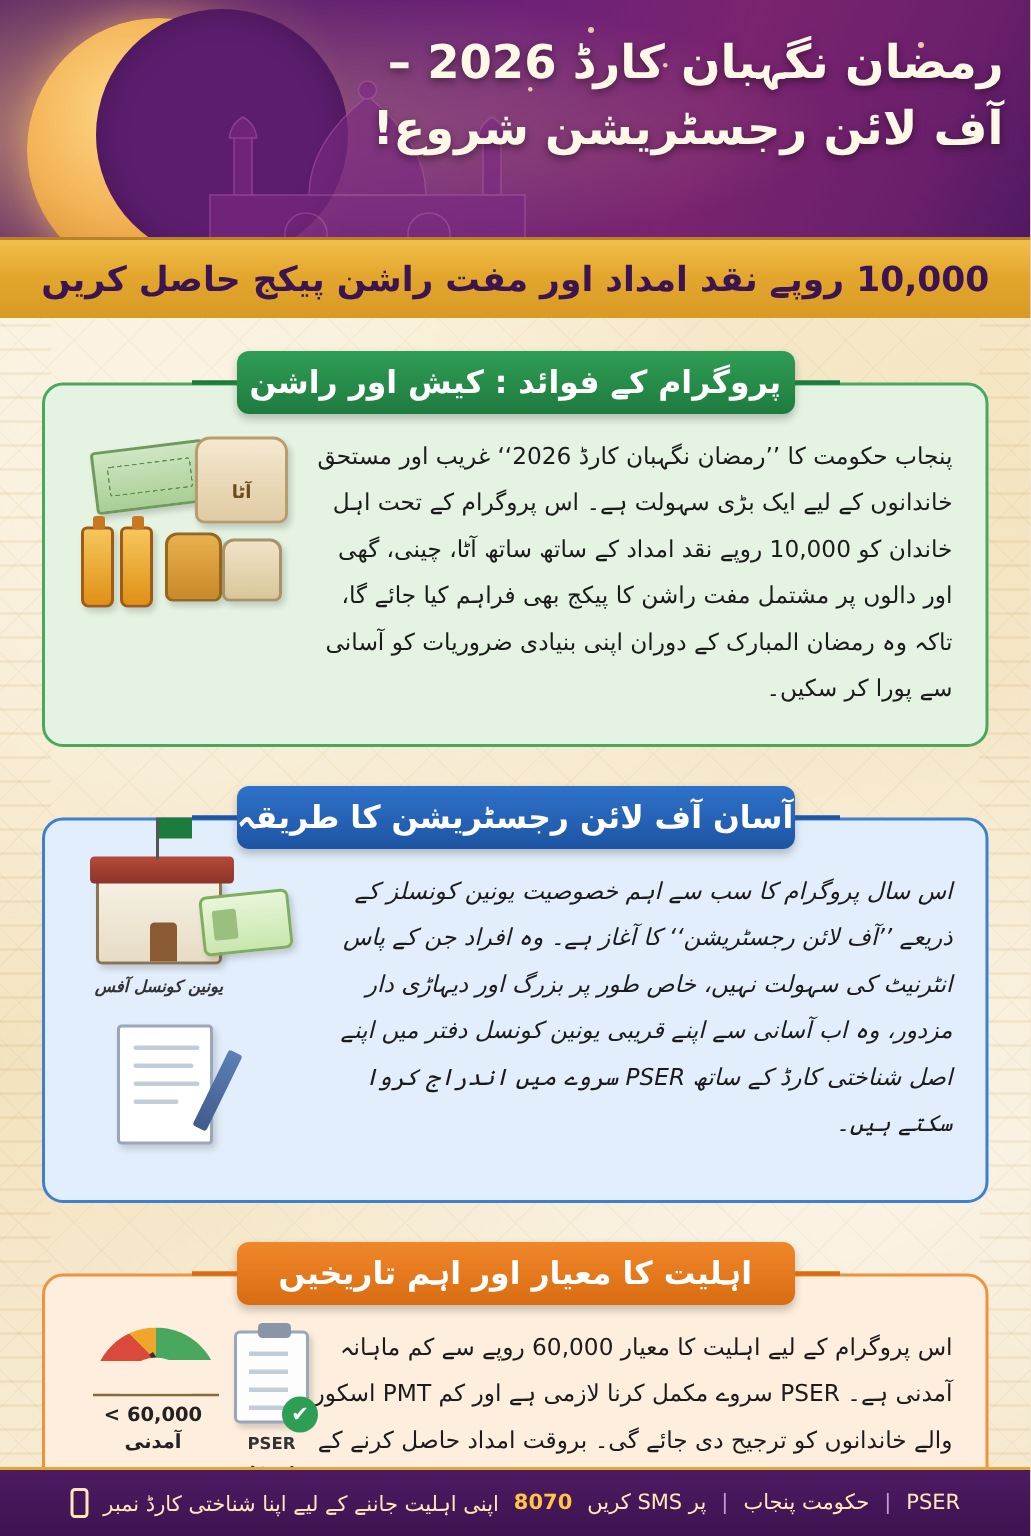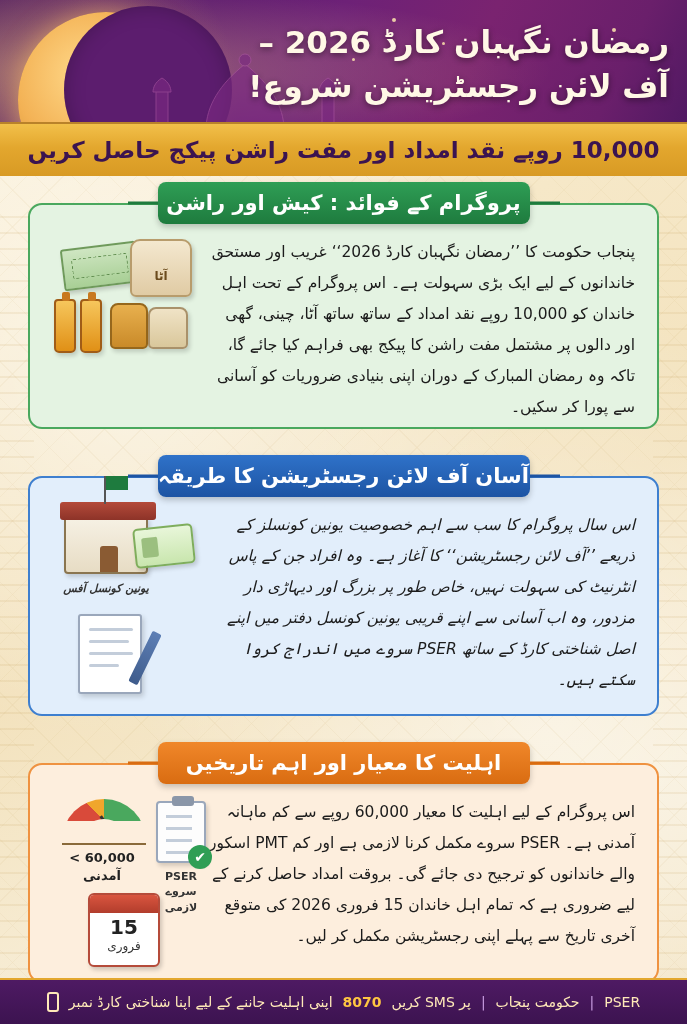--- a/index.html
+++ b/index.html
@@ -35,21 +35,21 @@
     background:
       repeating-linear-gradient(0deg, rgba(185,143,66,.22) 0 2px, transparent 2px 16px);
     opacity:.5;
   }
   .side-orn.left { left: 0; }
   .side-orn.right { right: 0; }
 
   
   .header {
     position: relative;
-    height: 176px;
+    height: 212px;
     background:
       radial-gradient(ellipse at 12% 40%, rgba(255,214,140,.35), rgba(255,214,140,0) 55%),
       linear-gradient(115deg, #4e1a63 0%, #5c1d6e 22%, #6d2177 45%, #7a2370 65%, #6a1f6b 85%, #4a1760 100%);
     overflow: hidden;
     padding-left: 16px;
   }
   .header-glow {
     position:absolute; left:-60px; top:-40px; width:340px; height:300px;
     background: radial-gradient(circle at 40% 45%, rgba(255,196,104,.38), rgba(255,196,104,0) 62%);
   }
@@ -113,21 +113,21 @@
   .sec-head.green { background: linear-gradient(180deg,#2f9e55 0%,#1e7b3e 100%); }
   .sec-head.green::before,.sec-head.green::after{ background:#1e7b3e; }
   .sec-head.blue { background: linear-gradient(180deg,#2f72c9 0%,#1d54a3 100%); }
   .sec-head.blue::before,.sec-head.blue::after{ background:#1d54a3; }
   .sec-head.orange { background: linear-gradient(180deg,#f0872a 0%,#d96c11 100%); }
   .sec-head.orange::before,.sec-head.orange::after{ background:#d96c11; }
 
   .sec-body {
     margin-top: -21px;
     border-radius: 14px;
-    padding: 32px 18px 4px 18px;
+    padding: 32px 18px 21px 18px;
     display: flex; flex-direction: row-reverse; gap: 10px;
     position: relative;
   }
   .sec-body.green { background: #e4f3e2; border: 2px solid #4aa85e; }
   .sec-body.blue { background: #e2eefb; border: 2px solid #3e7fcf; font-style: italic; }
   .sec-body.orange { background: #fdeedd; border: 2px solid #ef9240; }
 
   .sec-text {
     flex: 1 1 auto;
     direction: rtl; text-align: right;
@@ -297,21 +297,21 @@
     <div class="header-text">
       <div class="title-line1">رمضان نگہبان کارڈ 2026 –</div>
       <div class="title-line2">آف لائن رجسٹریشن شروع!</div>
     </div>
 
     <div class="gold-bar">
       <span>10,000 روپے نقد امداد اور مفت راشن پیکج حاصل کریں</span>
     </div>
   </div>
 
-  <div class="section" style="margin-top:6px;">
+  <div class="section" style="margin-top:22px;">
     <div class="sec-head green">پروگرام کے فوائد : کیش اور راشن</div>
     <div class="sec-body green">
       <div class="sec-text">پنجاب حکومت کا ’’رمضان نگہبان کارڈ 2026‘‘ غریب اور مستحق خاندانوں کے لیے ایک بڑی سہولت ہے۔ اس پروگرام کے تحت اہل خاندان کو 10,000 روپے نقد امداد کے ساتھ ساتھ آٹا، چینی، گھی اور دالوں پر مشتمل مفت راشن کا پیکج بھی فراہم کیا جائے گا، تاکہ وہ رمضان المبارک کے دوران اپنی بنیادی ضروریات کو آسانی سے پورا کر سکیں۔</div>
       <div class="sec-art" style="height:170px;">
         <div class="art-money"></div>
         <div class="art-flour">
           <span>آٹا</span>
         </div>
         <div class="bottle b1"></div>
         <div class="bottle b2"></div>

